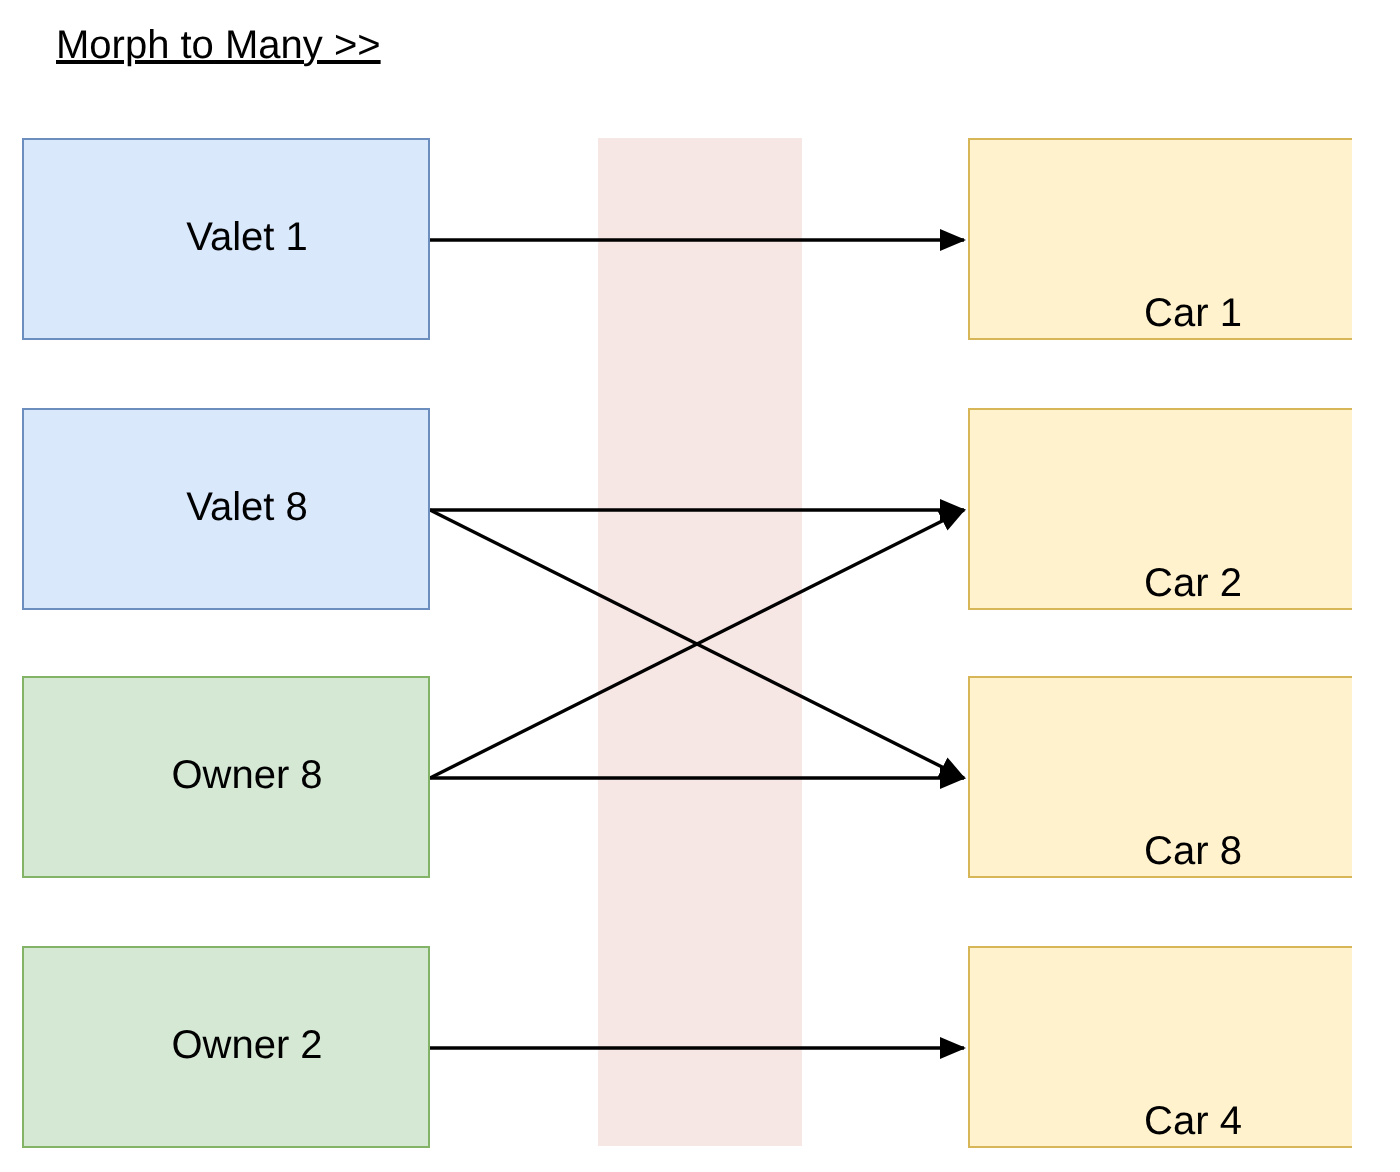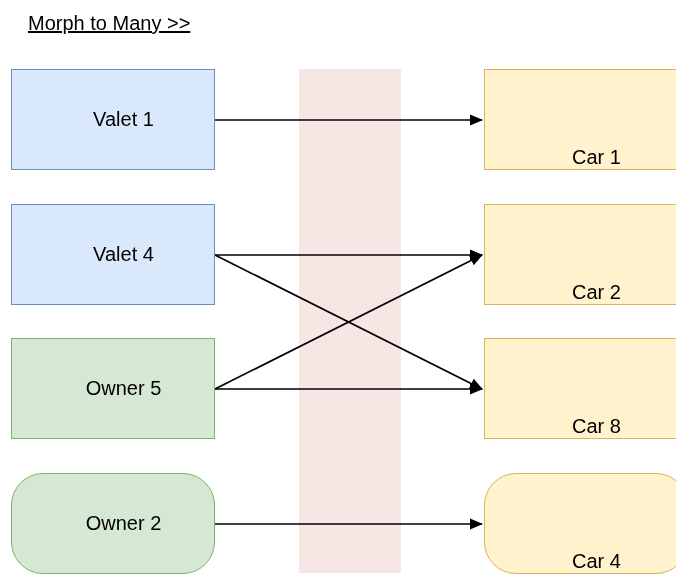--- a/index.html
+++ b/index.html
@@ -55,21 +55,21 @@
     font-size: 20px;
     color: #000000;
     z-index: 2;
     padding-left: 21px;
   }
   .col-left  { left: 11px; }
   .col-right { left: 484px; align-items: flex-end; }
   .row0 { top: 69px; }
   .row1 { top: 204px; }
   .row2 { top: 338px; }
-  .row3 { top: 473px; border-radius: 32px; }
+  .row3 { top: 473px; }
   .valet { background: var(--valet-fill, #dae8fc); border-color: var(--valet-stroke, #6c8ebf); }
   .owner { background: var(--owner-fill, #d5e8d4); border-color: var(--owner-stroke, #82b366); }
   .car   { background: var(--car-fill,   #fff2cc); border-color: var(--car-stroke,   #d6b656); }
 </style>
 </head>
 <body>
 
 <div class="canvas">
 
   <div class="diagram-title title-left">Morph to Many &gt;&gt;</div>
@@ -88,24 +88,24 @@
       <line x1="215" y1="255" x2="482" y2="389" marker-end="url(#arrowhead)"></line>
       <line x1="215" y1="389" x2="482" y2="255" marker-end="url(#arrowhead)"></line>
       <line x1="215" y1="389" x2="482" y2="389" marker-end="url(#arrowhead)"></line>
       <line x1="215" y1="524" x2="482" y2="524" marker-end="url(#arrowhead)"></line>
     </svg>
 
   <div class="node col-left row0 valet">
     <span>Valet 1</span>
   </div>
   <div class="node col-left row1 valet">
-    <span>Valet 4</span>
+    <span>Valet 8</span>
   </div>
   <div class="node col-left row2 owner">
-    <span>Owner 5</span>
+    <span>Owner 8</span>
   </div>
   <div class="node col-left row3 owner">
     <span>Owner 2</span>
   </div>
   <div class="node col-right row0 car">
     <span>Car 1</span>
   </div>
   <div class="node col-right row1 car">
     <span>Car 2</span>
   </div>

